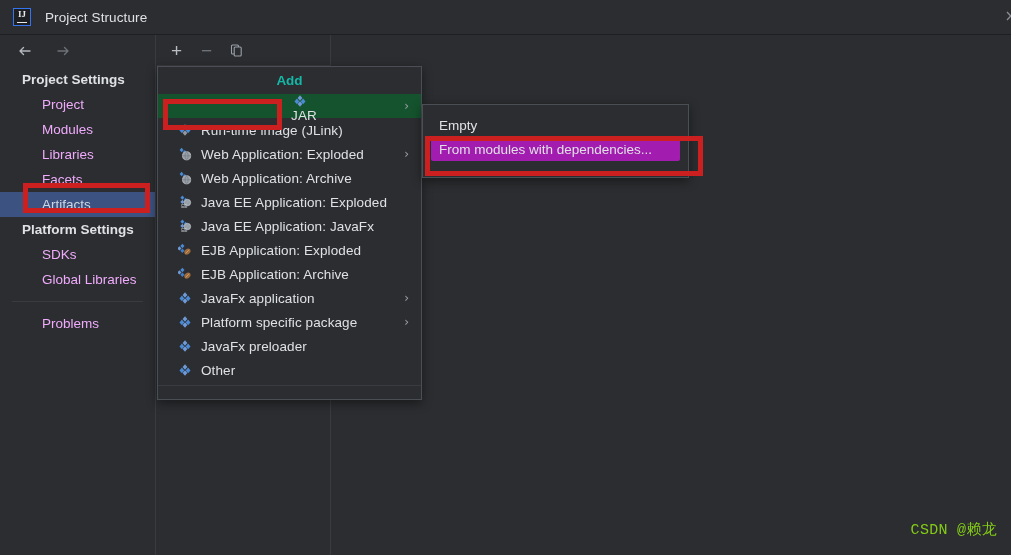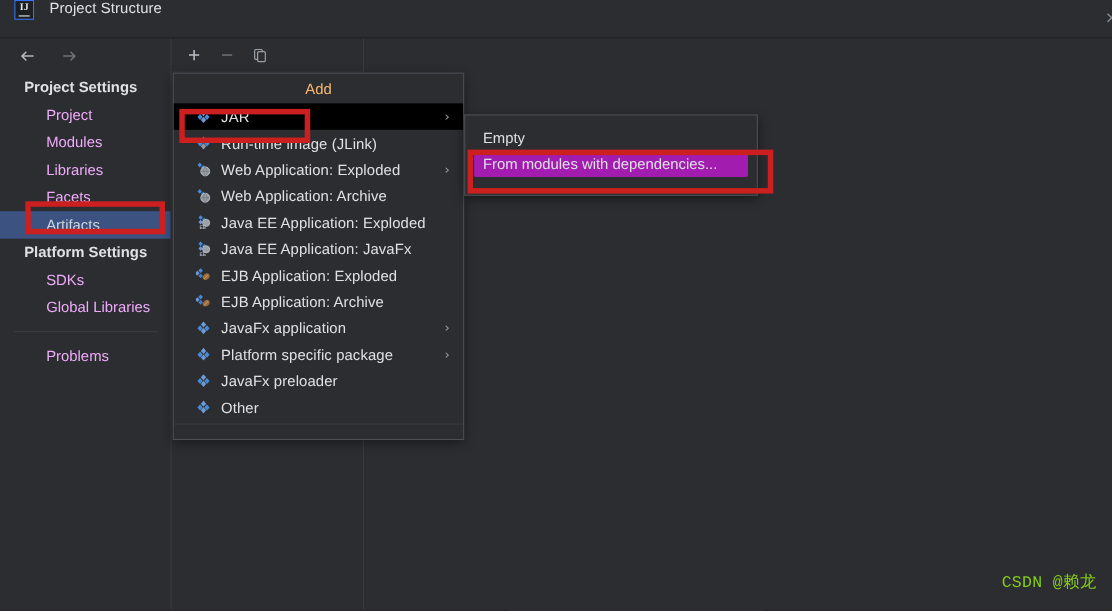--- a/index.html
+++ b/index.html
@@ -9,21 +9,21 @@
     font-family: "Liberation Sans", "DejaVu Sans", sans-serif;
     overflow: hidden;
   }
   #root { position: relative; width: 1011px; height: 555px; background: #2b2d30; }
 
   
   .titlebar {
     position: absolute; left: 0; top: 0; width: 1011px; height: 35px;
     background: #2b2d30;
     border-bottom: 1px solid #1e1f22;
-    display: flex; align-items: flex-start;
+    display: flex; align-items: center;
   }
   .ij-logo {
     margin-left: 13px; width: 18px; height: 18px;
     border: 1.5px solid #3574f0; background: #1e1f22;
     display: flex; align-items: flex-start; justify-content: center;
     position: relative;
   }
   .ij-logo .ij-text {
     font-size: 9px; font-weight: bold; color: #e6e8eb;
     line-height: 11px; letter-spacing: 0px;
@@ -92,27 +92,27 @@
   
   .addmenu {
     position: absolute; left: 157px; top: 66px; width: 265px; height: 334px;
     background: #2b2d30;
     border: 1px solid #4b4e54;
     box-shadow: 0 3px 10px rgba(0,0,0,.45);
     z-index: 20;
   }
   .addmenu-title {
     height: 27px; display: flex; align-items: center; justify-content: center;
-    font-size: 13.5px; font-weight: normal; color: #fdba74;
+    font-size: 13.5px; font-weight: bold; color: #14b8a6;
   }
   .menu-row {
     height: 24px; display: flex; align-items: center; position: relative;
     padding-left: 20px; font-size: 13.5px; color: #dfe1e5; white-space: nowrap;
   }
-  .menu-row.sel { background: #000000; }
+  .menu-row.sel { background: #14532d; flex-direction: column; }
   .menu-row .m-label { margin-left: 9px; letter-spacing: .1px; }
   .menu-row .m-arrow {
     position: absolute; right: 12px; top: 50%; transform: translateY(-50%);
     color: #9aa0a8; font-size: 12px; line-height: 1;
     font-family: "DejaVu Sans", sans-serif;
   }
   .addmenu-bottom {
     position: absolute; left: 0; right: 0; bottom: 0; height: 14px;
     border-top: 1px solid #393b40;
   }

